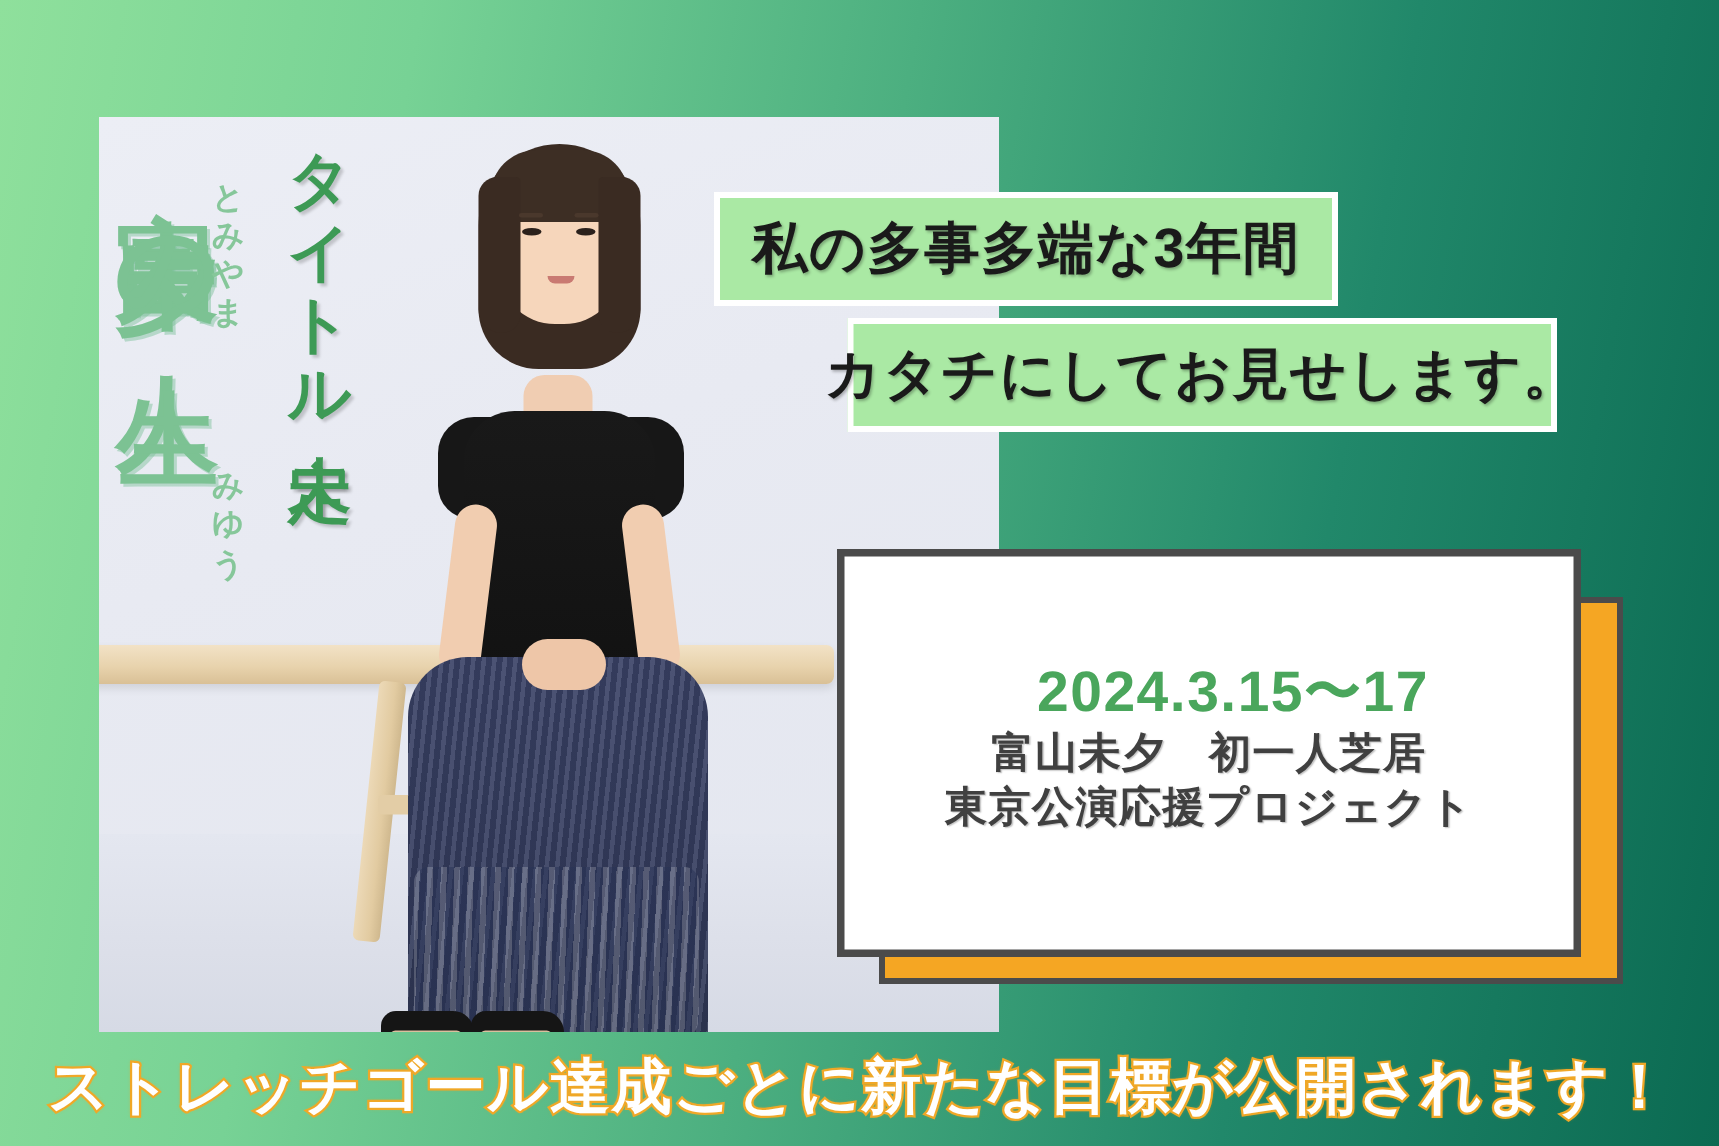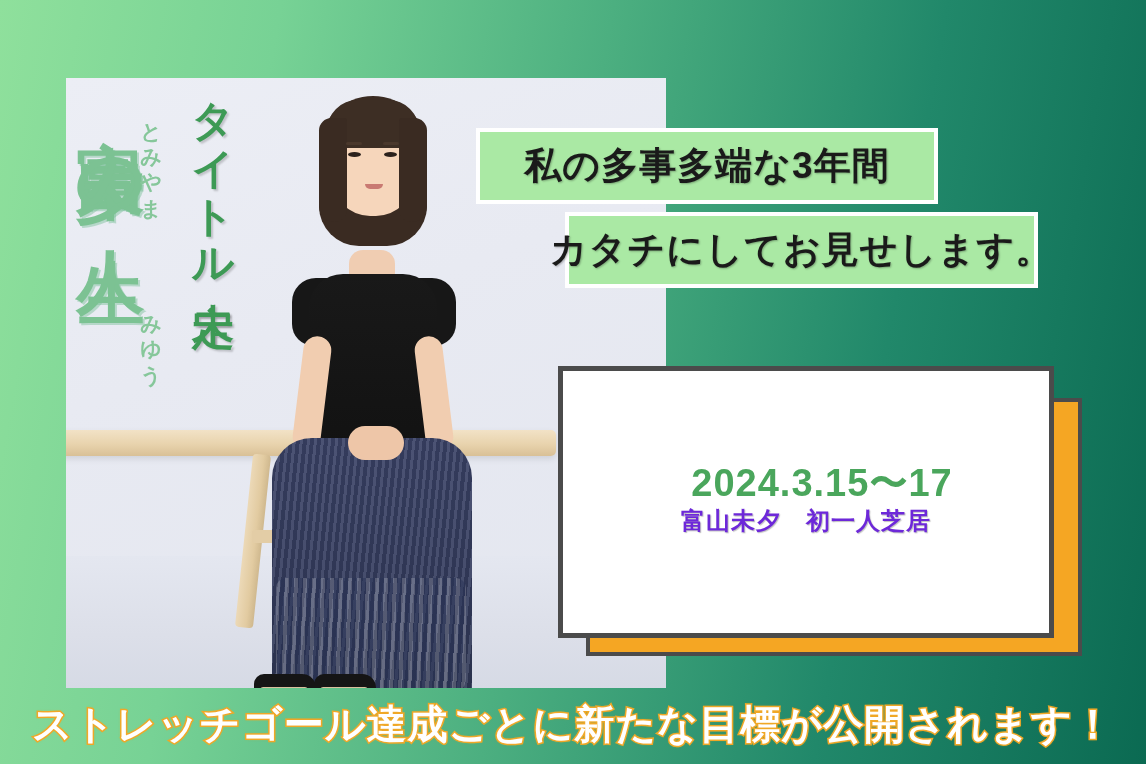--- a/index.html
+++ b/index.html
@@ -200,21 +200,21 @@
     display: flex;
     align-items: center;
     justify-content: center;
     color: #1a1a1a;
     font-weight: 700;
     white-space: nowrap;
     text-shadow: 1px 1px 2px rgba(0,0,0,.28);
   }
   #callout-1 {
     left: 476px; top: 128px;
-    width: 462px; height: 76px;
+    width: 416px; height: 76px;
     font-size: 37px;
     letter-spacing: 1px;
   }
   #callout-2 {
     left: 565px; top: 212px;
     width: 473px; height: 76px;
     font-size: 37px;
     letter-spacing: 1px;
   }
 
@@ -250,23 +250,23 @@
   #info-shows {
     font-size: 30px;
     font-weight: 700;
     color: #4aa65c;
     letter-spacing: 1px;
     line-height: 1.15;
     margin-bottom: 12px;
     white-space: nowrap;
   }
   .info-line {
-    font-size: 24px;
-    font-weight: 700;
-    color: #6d28d9;
+    font-size: 28px;
+    font-weight: 700;
+    color: #404040;
     letter-spacing: 1px;
     line-height: 1.3;
     white-space: nowrap;
     text-shadow: 1px 1px 1px rgba(0,0,0,.25);
   }
 
   
   #bottom-banner {
     position: absolute;
     left: 0; bottom: 0;
@@ -337,19 +337,20 @@
   <div class="vtext" id="title-tbd">タイトル未定</div>
 
   <div class="green-box" id="callout-1">私の多事多端な3年間</div>
 
   <div class="green-box" id="callout-2">カタチにしてお見せします。</div>
 
   <div id="info-shadow"></div>
   <div id="info-box">
     <div id="info-date">2024.3.15〜17</div>
     <div class="info-line">富山未夕　初一人芝居</div>
+    <div class="info-line">東京公演応援プロジェクト</div>
   </div>
 
   <div id="bottom-banner">
     <div id="banner-text">ストレッチゴール達成ごとに新たな目標が公開されます！</div>
   </div>
 
 </div>
 
 </body></html>

